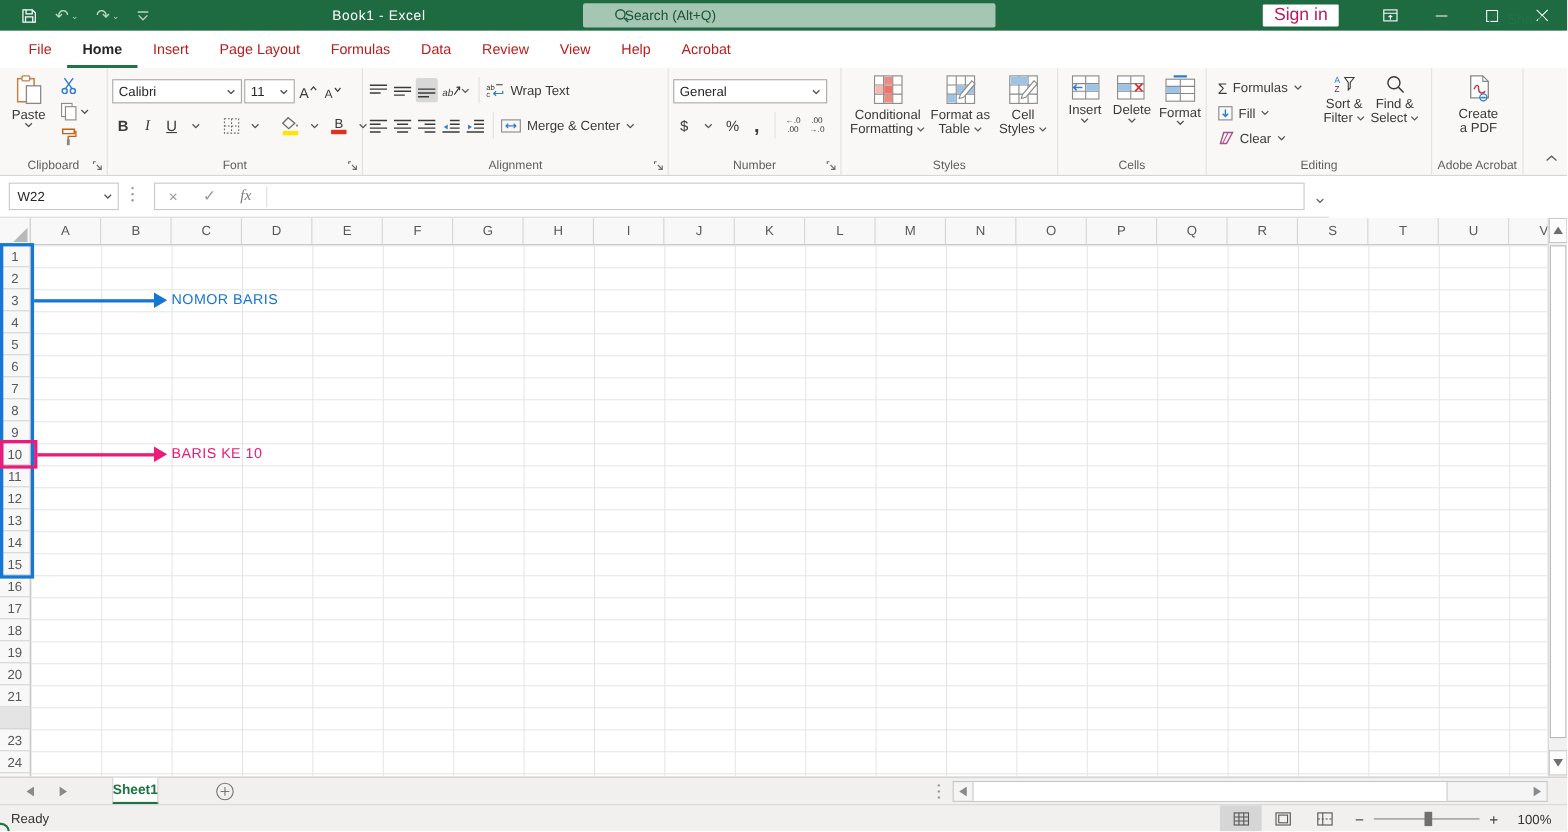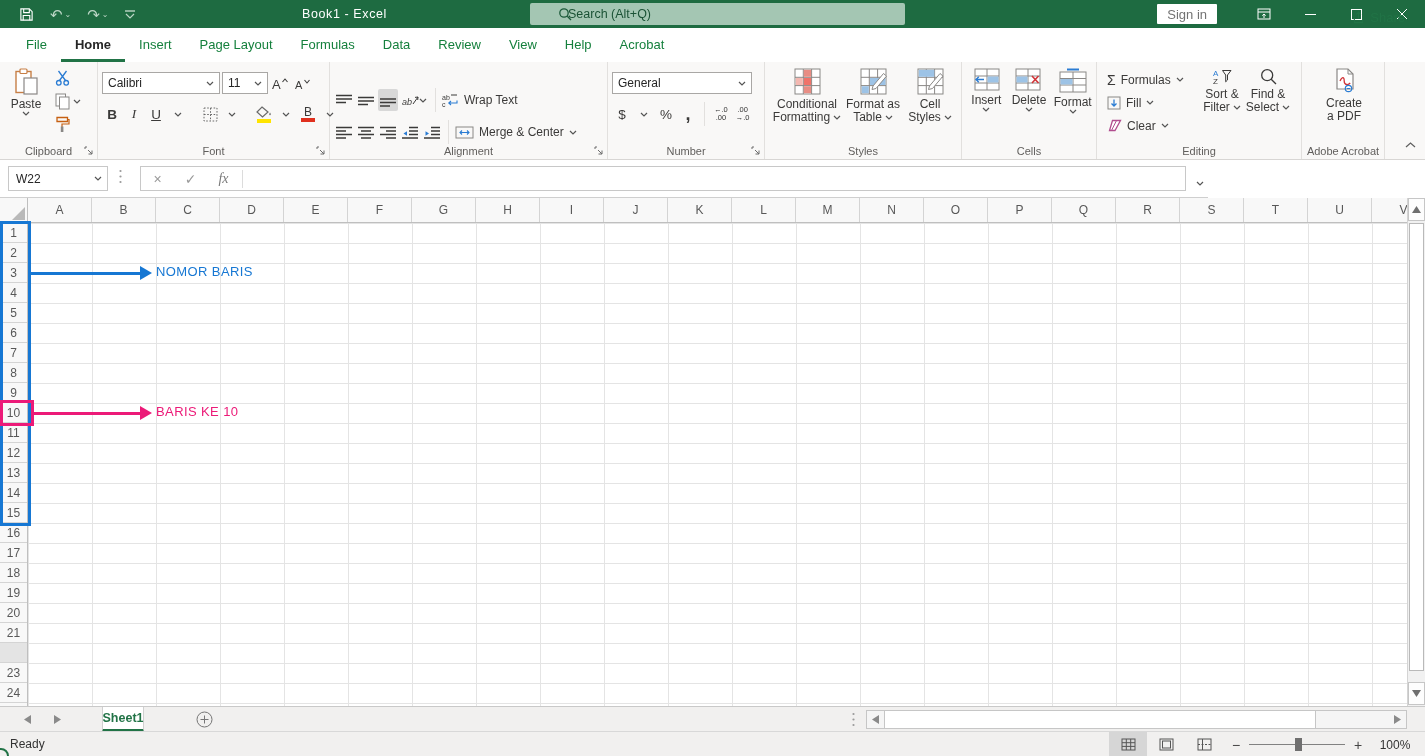--- a/index.html
+++ b/index.html
@@ -13,26 +13,26 @@
   .qat{display:flex;align-items:center;gap:2px;padding-left:12px;}
   .qbtn{display:flex;align-items:center;justify-content:center;height:28px;padding:0 7px;color:#bcd6c6;}
   .qbtn .glyph{font-size:15px;line-height:1;color:#bcd6c6;}
   .qchev{font-size:8px;color:#bcd6c6;margin-left:2px;}
   .doc-title{position:absolute;left:302px;top:0;height:28px;line-height:28px;color:#fff;font-size:12.5px;letter-spacing:.6px;}
   .searchbox{position:absolute;left:530px;top:3px;width:375px;height:22px;background:#a4c6b3;border-radius:2px;display:flex;align-items:center;padding-left:16px;gap:10px;cursor:pointer;}
   .searchbox .ph{color:#1b5336;font-size:12.5px;}
   .searchbox .mag{position:absolute;left:28px;}
   .search-text{margin-left:22px;}
   .tb-right{position:absolute;right:0;top:0;height:28px;display:flex;align-items:center;}
-  .signin{height:20px;background:#fff;border-radius:1px;color:#737373;font-size:13px;display:flex;align-items:center;padding:0 10px;margin-right:24px;cursor:pointer;}
+  .signin{height:20px;background:#fff;border-radius:1px;color:#be185d;font-size:16px;display:flex;align-items:center;padding:0 10px;margin-right:24px;cursor:pointer;}
   .winbtn{width:46px;height:28px;display:flex;align-items:center;justify-content:center;cursor:pointer;}
 
   
   .tabrow{position:absolute;left:0;top:28px;width:1425px;height:34px;background:#fff;display:flex;align-items:stretch;padding-left:12px;}
-  .mtab{padding:0 14px;line-height:33px;font-size:13px;color:#15803d;cursor:pointer;white-space:nowrap;}
+  .mtab{padding:0 14px;line-height:33px;font-size:13px;color:#b91c1c;cursor:pointer;white-space:nowrap;}
   .mtab.active{font-weight:700;color:#262626;box-shadow:inset 0 -3px 0 var(--green2);}
   .share{position:absolute;right:12px;top:5px;height:24px;display:flex;align-items:center;gap:5px;color:var(--green2);font-size:13px;padding:0 8px;cursor:pointer;}
 
   
   .ribbon{position:absolute;left:0;top:62px;width:1425px;height:98px;background:#f9f8f7;border-bottom:1px solid #d8d6d4;display:flex;}
   .group{position:relative;height:100%;border-right:1px solid #e2e0de;padding:4px 2px 18px 4px;}
   .glabel{position:absolute;bottom:2px;left:0;right:0;text-align:center;font-size:11px;color:#605e5c;}
   .launcher{position:absolute;right:4px;bottom:4px;cursor:pointer;}
   .gcontent{display:flex;height:100%;}
   .bigbtn{display:flex;flex-direction:column;align-items:center;padding-top:2px;font-size:12px;color:#3b3a39;text-align:center;line-height:13px;cursor:pointer;}
@@ -364,21 +364,21 @@
       </div>
       <div class="glabel">Font</div>
       <i class="ic launcher">
           <svg width="9" height="9" viewBox="0 0 9 9">
             <path d="M1 3V1h2M8 8L4 4M8 4.5V8H4.5" fill="none" stroke="#6a6a6a"></path>
           </svg>
         </i>
     </div>
 
     <div class="group" style="width:278px">
-      <div class="frow" style="margin-top:22px">
+      <div class="frow" style="margin-top:4px">
         <div class="tbtn">
             <i class="ic">
               <svg width="16" height="13" viewBox="0 0 16 13">
                 <path d="M0 1.5h16M0 5h16M0 8.5h10" stroke="#3b3a39" stroke-width="1.3"></path>
               </svg>
             </i>
           </div>
         <div class="tbtn">
             <i class="ic">
               <svg width="16" height="13" viewBox="0 0 16 13">

